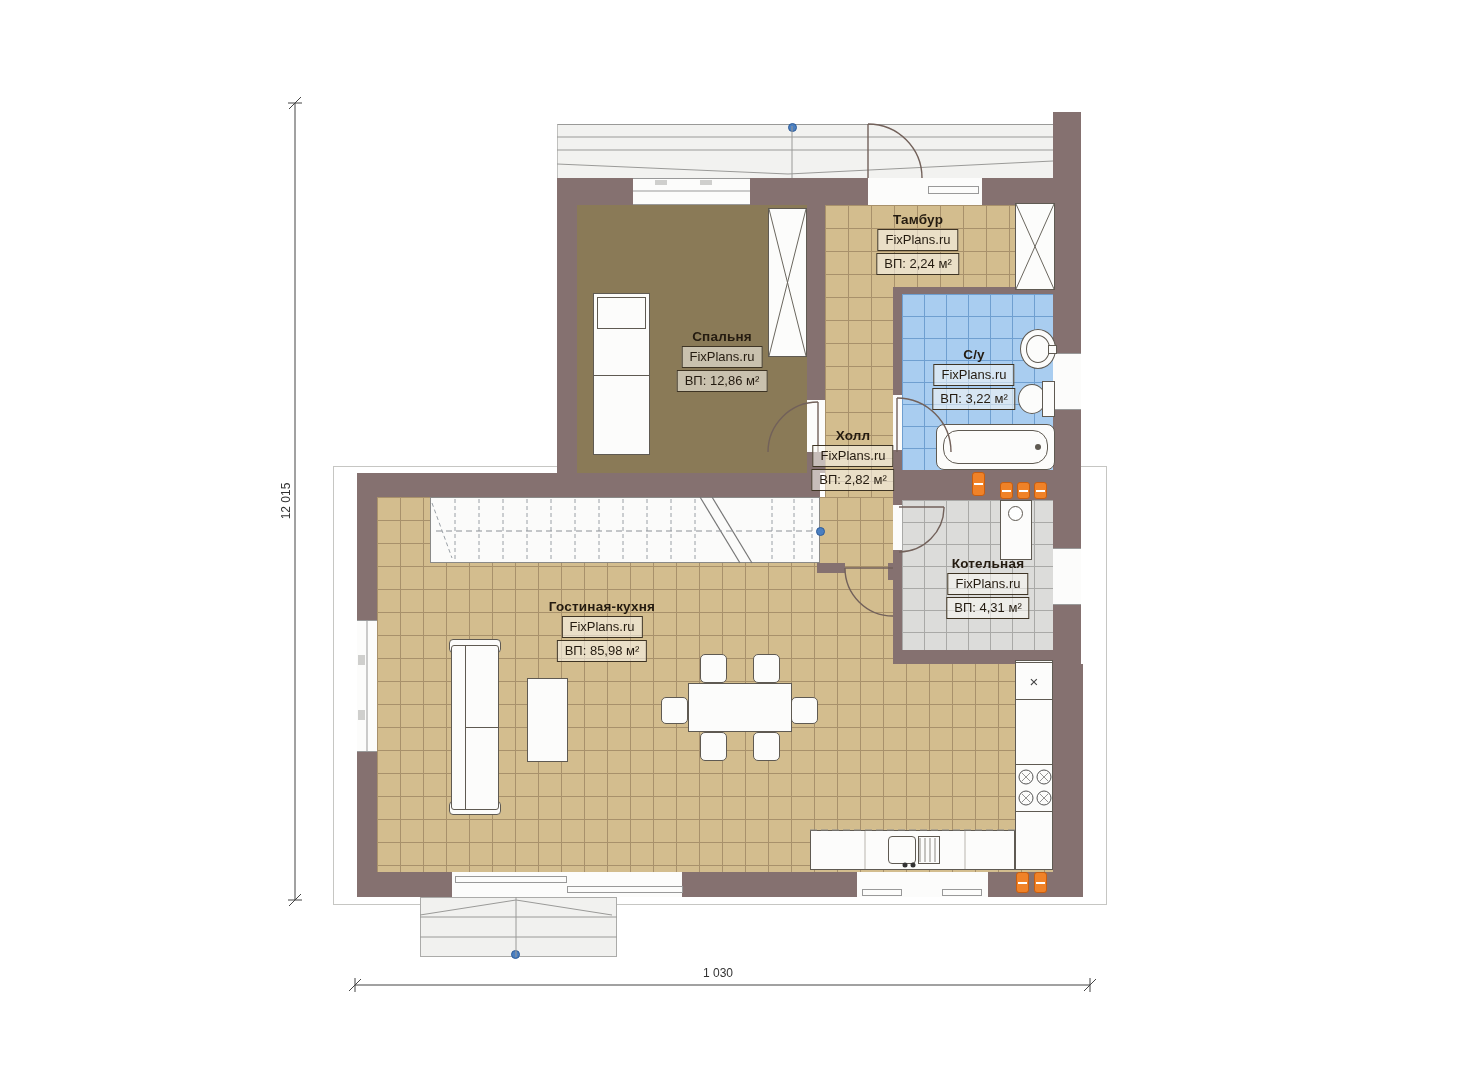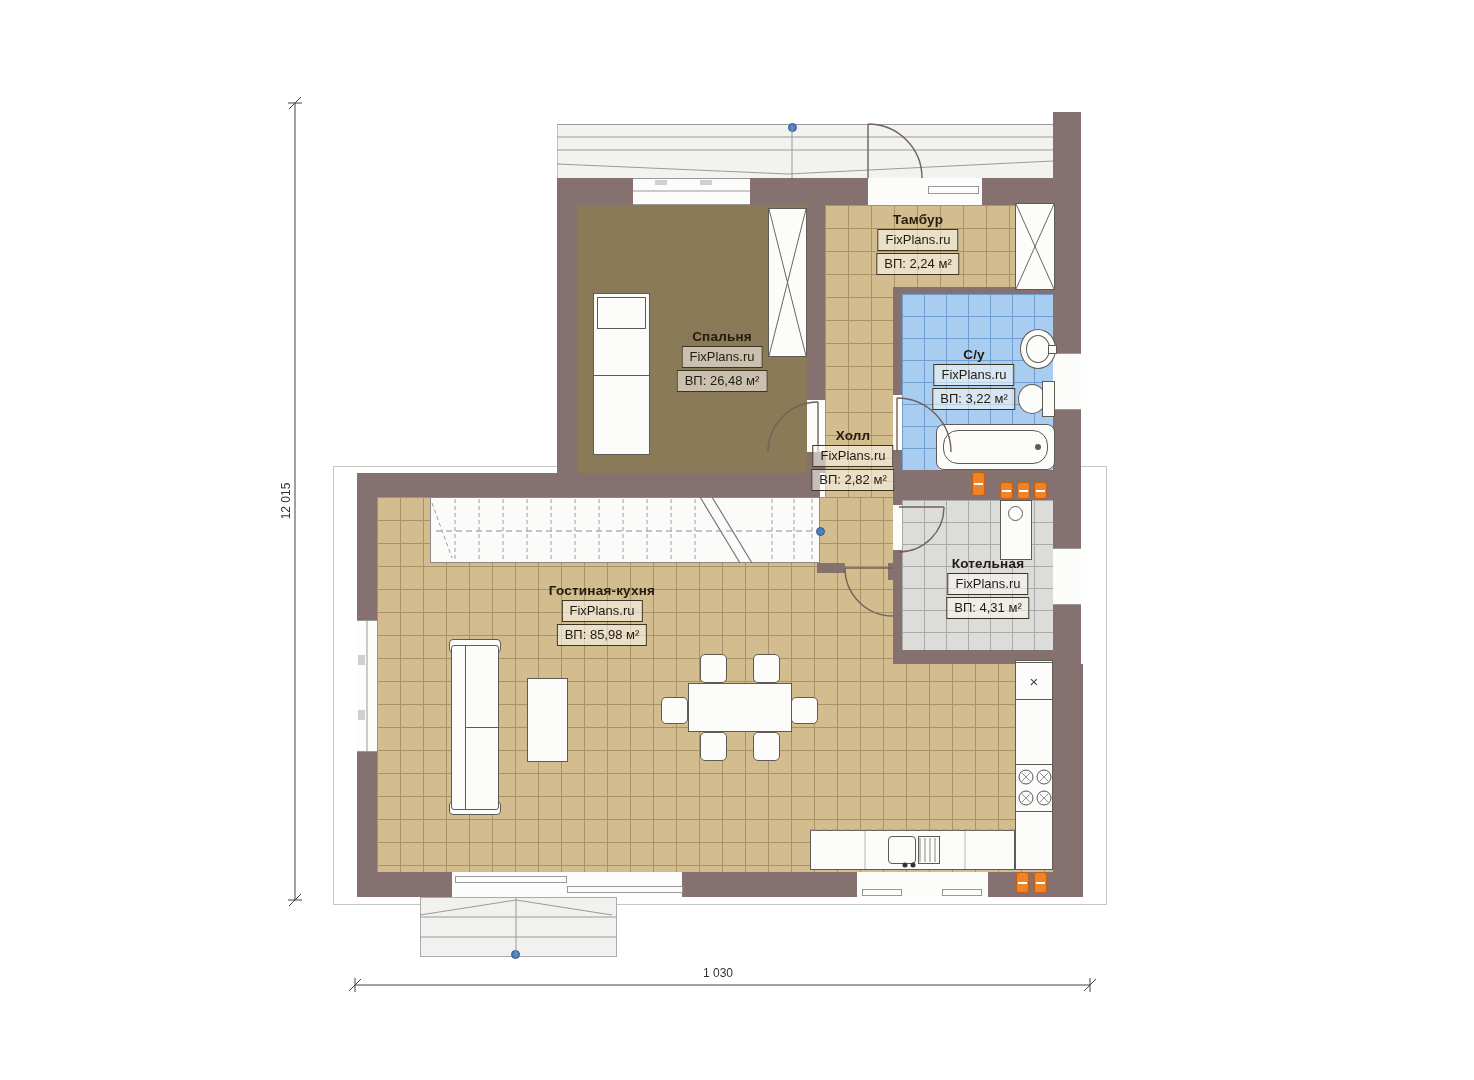--- a/index.html
+++ b/index.html
@@ -240,21 +240,21 @@
   <div class="radiator" style="left:1016px;top:872px;width:13px;height:21px;"></div>
   <div class="radiator" style="left:1034px;top:872px;width:13px;height:21px;"></div>
 
   <div class="marker" style="left:788px;top:123px;"></div>
   <div class="marker" style="left:816px;top:527px;"></div>
   <div class="marker" style="left:511px;top:950px;"></div>
 
   <div class="room-label" style="left:722px;top:329px;">
     <div class="room-name">Спальня</div>
     <div class="label-box">FixPlans.ru</div>
-    <div class="label-box">ВП: 26,48 м²</div>
+    <div class="label-box">ВП: 12,86 м²</div>
   </div>
   <div class="room-label" style="left:918px;top:212px;">
     <div class="room-name">Тамбур</div>
     <div class="label-box">FixPlans.ru</div>
     <div class="label-box">ВП: 2,24 м²</div>
   </div>
   <div class="room-label" style="left:974px;top:347px;">
     <div class="room-name">С/у</div>
     <div class="label-box">FixPlans.ru</div>
     <div class="label-box">ВП: 3,22 м²</div>
@@ -262,21 +262,21 @@
   <div class="room-label" style="left:853px;top:428px;">
     <div class="room-name">Холл</div>
     <div class="label-box">FixPlans.ru</div>
     <div class="label-box">ВП: 2,82 м²</div>
   </div>
   <div class="room-label" style="left:988px;top:556px;">
     <div class="room-name">Котельная</div>
     <div class="label-box">FixPlans.ru</div>
     <div class="label-box">ВП: 4,31 м²</div>
   </div>
-  <div class="room-label" style="left:602px;top:583px;">
+  <div class="room-label" style="left:602px;top:599px;">
     <div class="room-name">Гостиная-кухня</div>
     <div class="label-box">FixPlans.ru</div>
     <div class="label-box">ВП: 85,98 м²</div>
   </div>
 
   <div class="dim-label" style="left:268px;top:494px;transform:rotate(-90deg);transform-origin:center;">12 015</div>
   <div class="dim-label" style="left:703px;top:966px;">1 030</div>
 
 </div>
 

